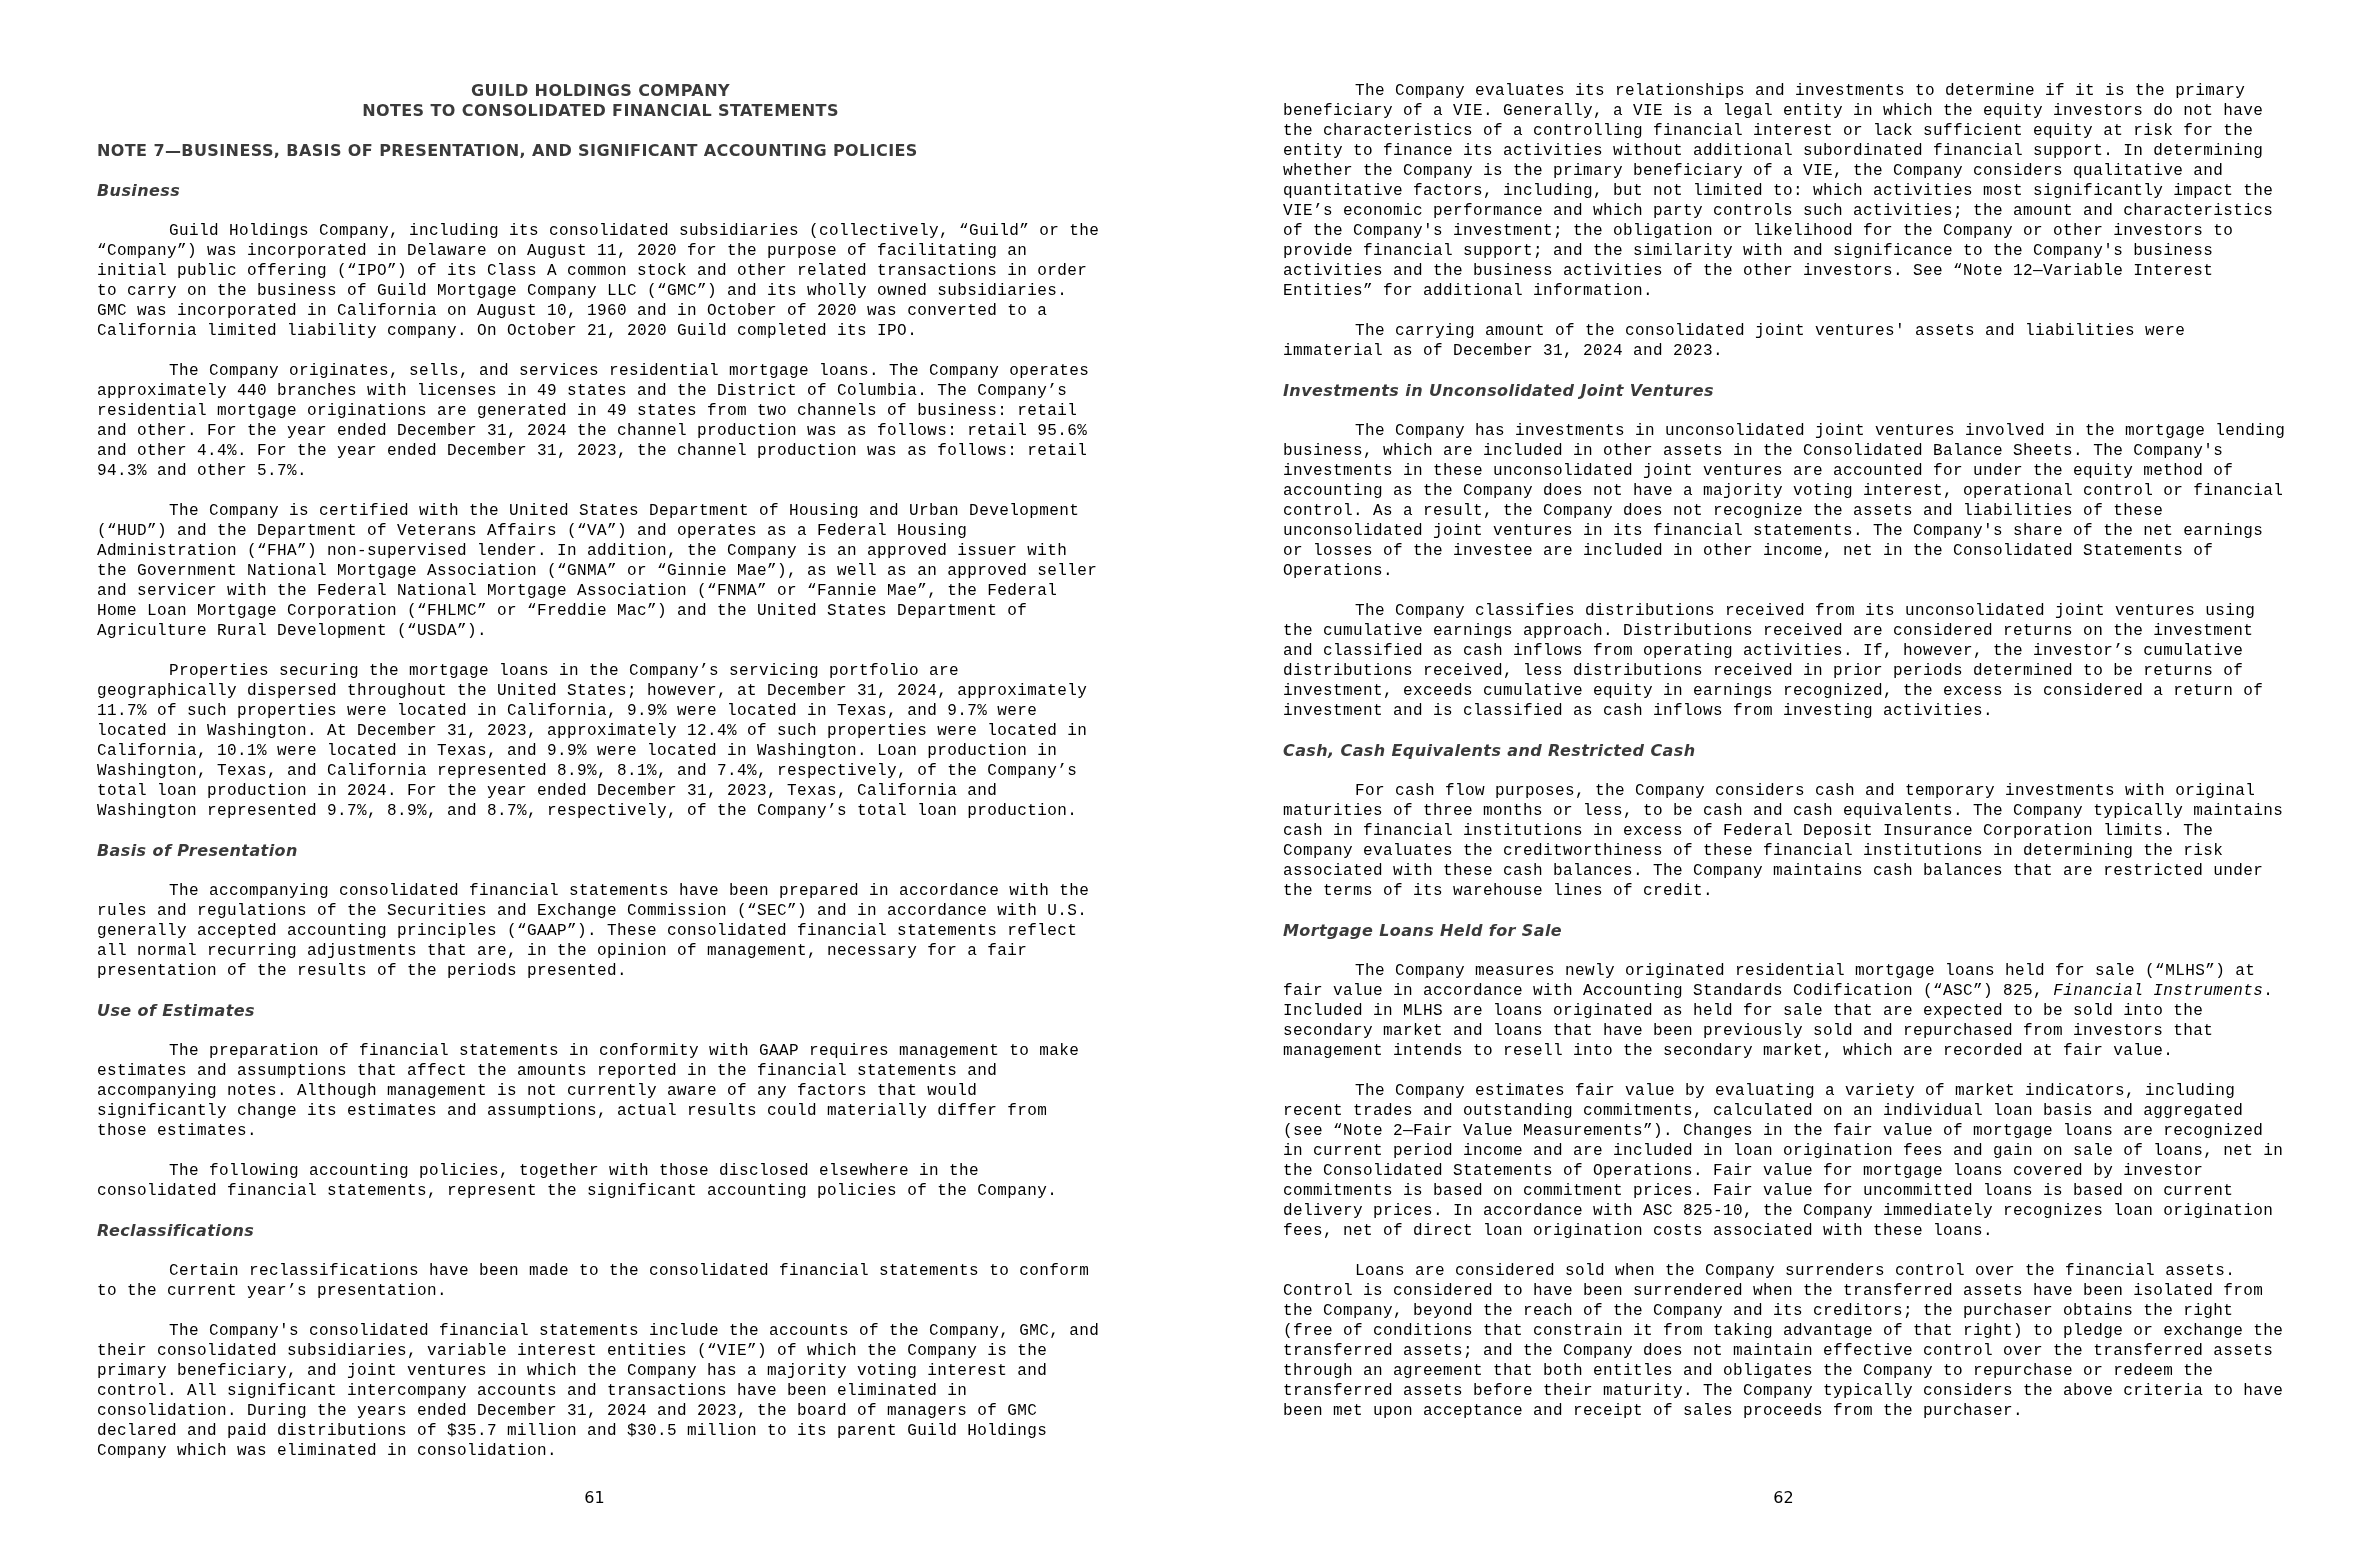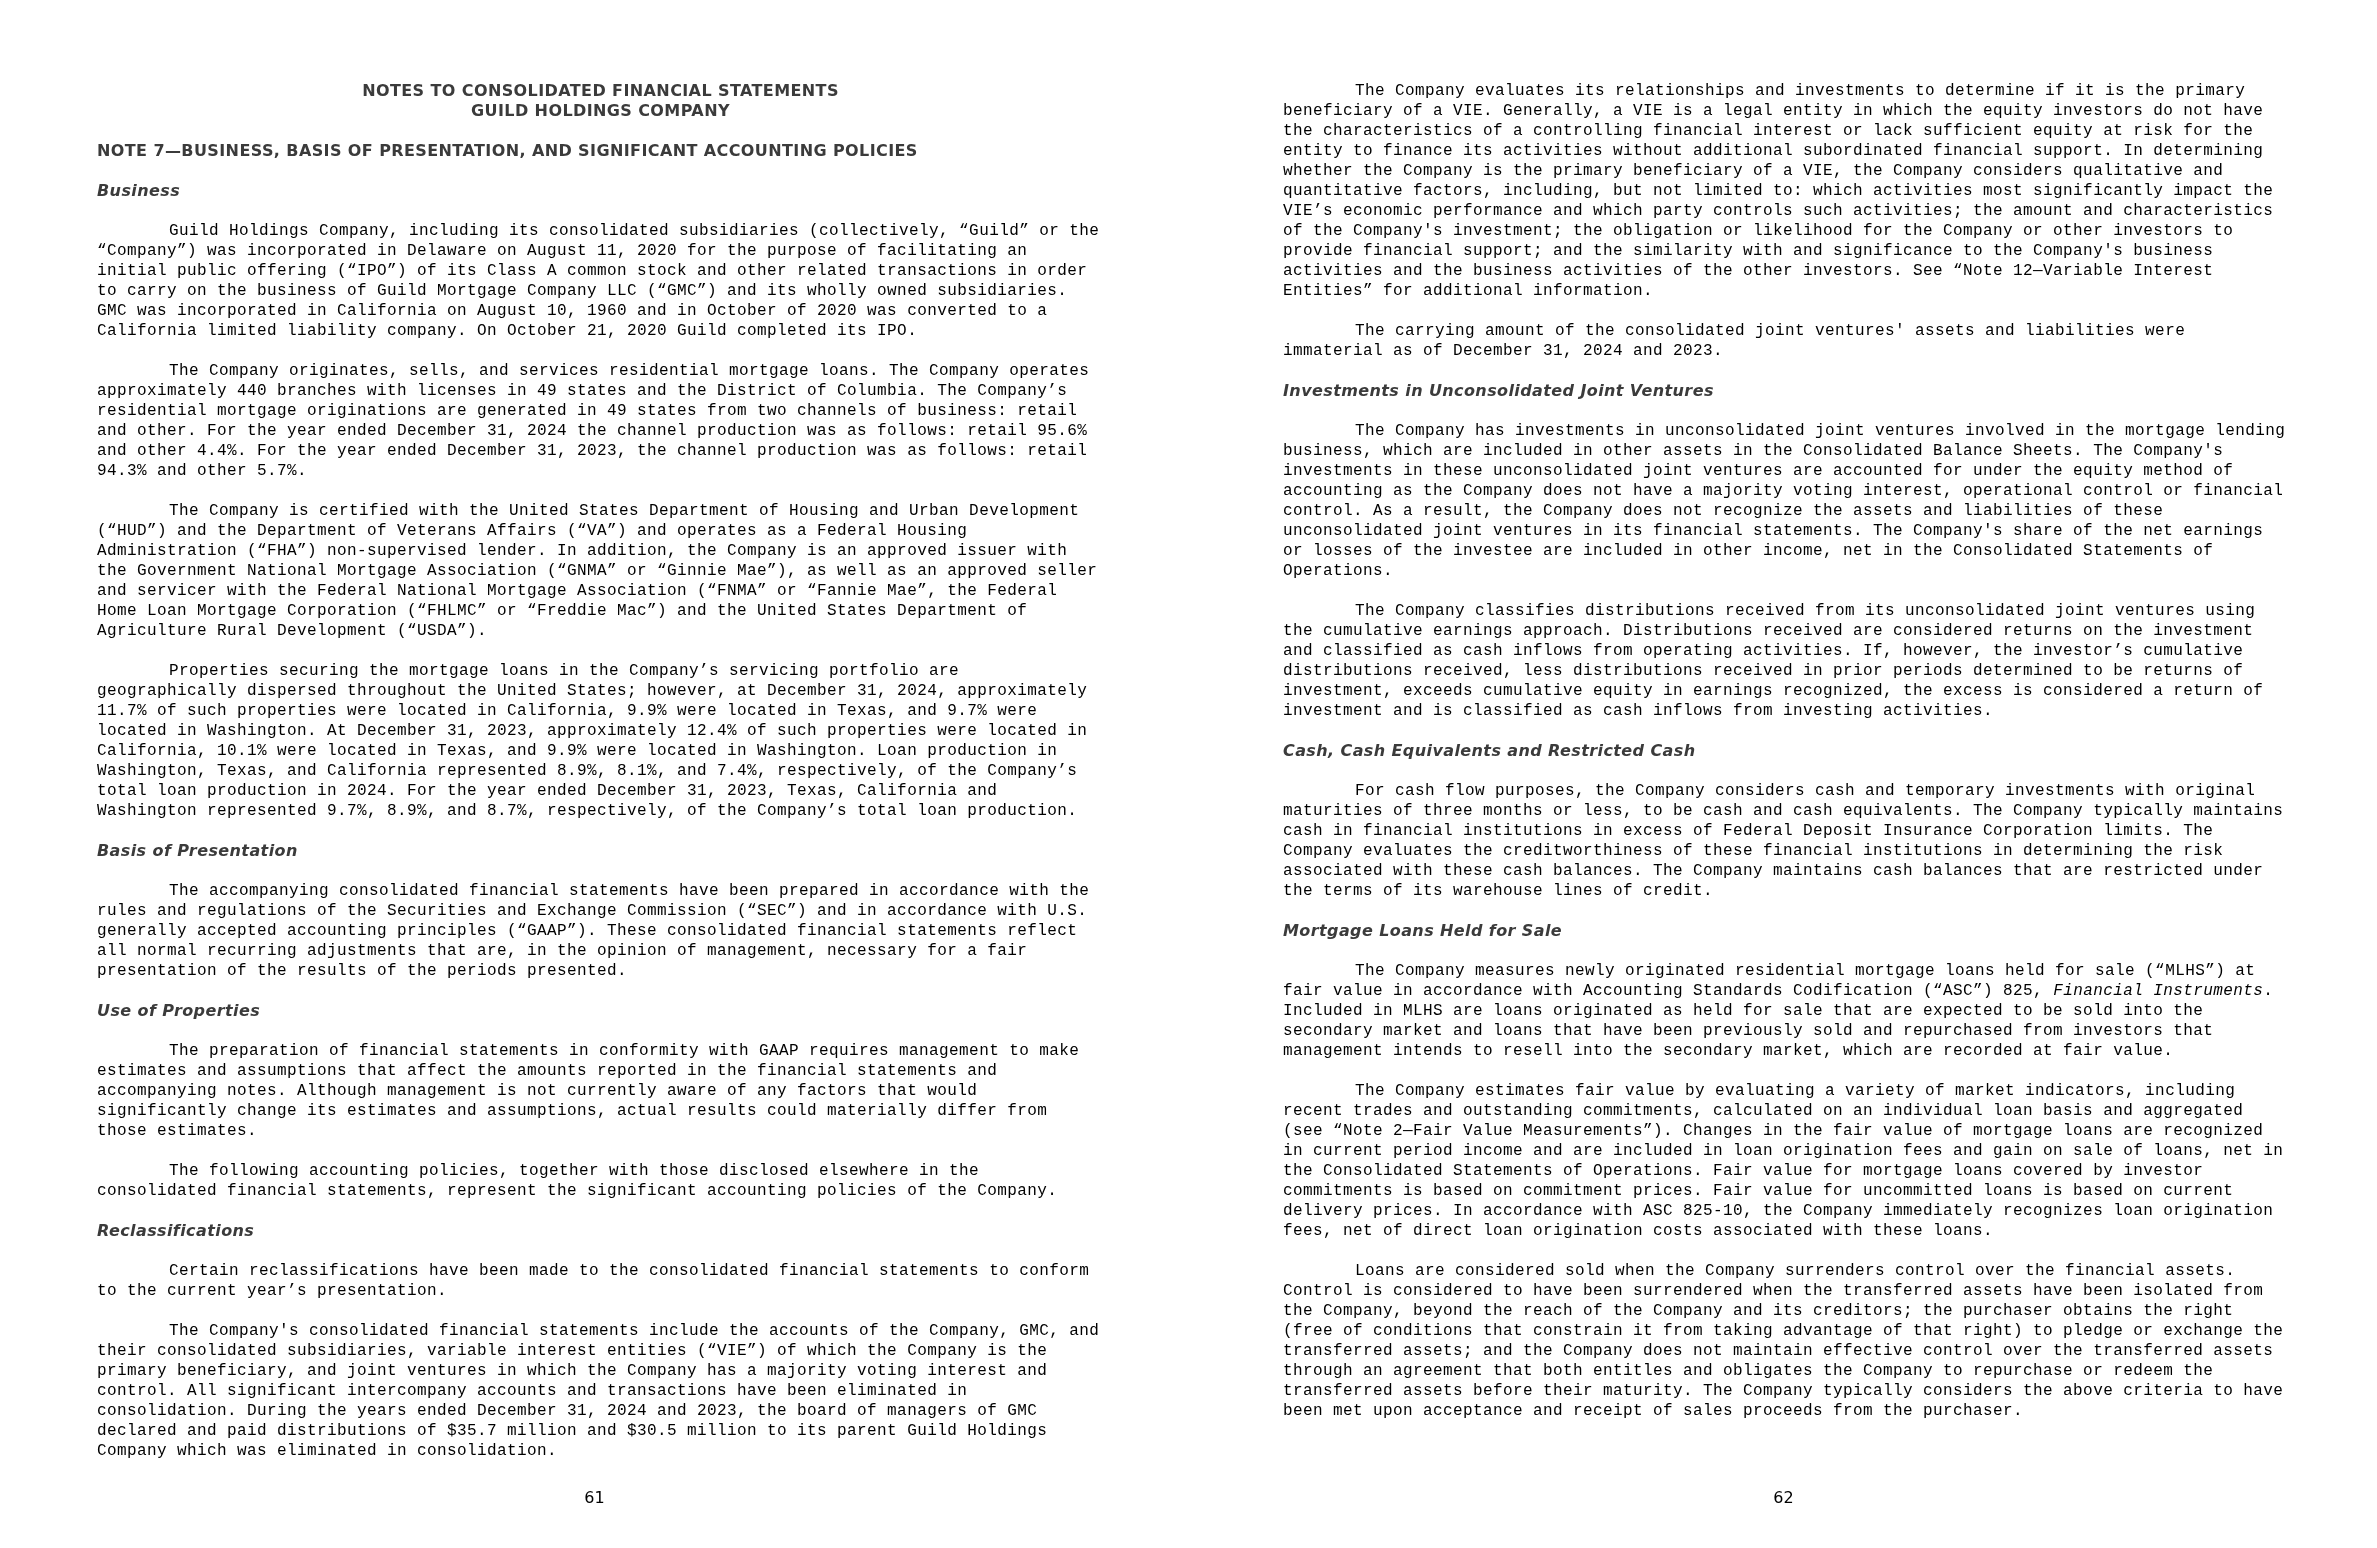--- a/index.html
+++ b/index.html
@@ -54,31 +54,31 @@
     text-align: center;
     font-size: 16px; line-height: 20px;
   }
 </style>
 </head>
 <body>
 
 <div>
   <section class="page page-left">
     <div class="content">
+        <div class="doc-title-line">GUILD HOLDINGS COMPANY</div>
         <div class="doc-title-line">NOTES TO CONSOLIDATED FINANCIAL STATEMENTS</div>
-        <div class="doc-title-line">GUILD HOLDINGS COMPANY</div>
         <div class="note-heading">NOTE 7—BUSINESS, BASIS OF PRESENTATION, AND SIGNIFICANT ACCOUNTING POLICIES</div>
         <div class="section-heading">Business</div>
         <p class="paragraph">Guild Holdings Company, including its consolidated subsidiaries (collectively, “Guild” or the “Company”) was incorporated in Delaware on August 11, 2020 for the purpose of facilitating an initial public offering (“IPO”) of its Class A common stock and other related transactions in order to carry on the business of Guild Mortgage Company LLC (“GMC”) and its wholly owned subsidiaries. GMC was incorporated in California on August 10, 1960 and in October of 2020 was converted to a California limited liability company. On October 21, 2020 Guild completed its IPO.</p>
         <p class="paragraph">The Company originates, sells, and services residential mortgage loans. The Company operates approximately 440 branches with licenses in 49 states and the District of Columbia. The Company’s residential mortgage originations are generated in 49 states from two channels of business: retail and other. For the year ended December 31, 2024 the channel production was as follows: retail 95.6% and other 4.4%. For the year ended December 31, 2023, the channel production was as follows: retail 94.3% and other 5.7%.</p>
         <p class="paragraph">The Company is certified with the United States Department of Housing and Urban Development (“HUD”) and the Department of Veterans Affairs (“VA”) and operates as a Federal Housing Administration (“FHA”) non-supervised lender. In addition, the Company is an approved issuer with the Government National Mortgage Association (“GNMA” or “Ginnie Mae”), as well as an approved seller and servicer with the Federal National Mortgage Association (“FNMA” or “Fannie Mae”, the Federal Home Loan Mortgage Corporation (“FHLMC” or “Freddie Mac”) and the United States Department of Agriculture Rural Development (“USDA”).</p>
         <p class="paragraph">Properties securing the mortgage loans in the Company’s servicing portfolio are geographically dispersed throughout the United States; however, at December 31, 2024, approximately 11.7% of such properties were located in California, 9.9% were located in Texas, and 9.7% were located in Washington. At December 31, 2023, approximately 12.4% of such properties were located in California, 10.1% were located in Texas, and 9.9% were located in Washington. Loan production in Washington, Texas, and California represented 8.9%, 8.1%, and 7.4%, respectively, of the Company’s total loan production in 2024. For the year ended December 31, 2023, Texas, California and Washington represented 9.7%, 8.9%, and 8.7%, respectively, of the Company’s total loan production.</p>
         <div class="section-heading">Basis of Presentation</div>
         <p class="paragraph">The accompanying consolidated financial statements have been prepared in accordance with the rules and regulations of the Securities and Exchange Commission (“SEC”) and in accordance with U.S. generally accepted accounting principles (“GAAP”). These consolidated financial statements reflect all normal recurring adjustments that are, in the opinion of management, necessary for a fair presentation of the results of the periods presented.</p>
-        <div class="section-heading">Use of Properties</div>
+        <div class="section-heading">Use of Estimates</div>
         <p class="paragraph">The preparation of financial statements in conformity with GAAP requires management to make estimates and assumptions that affect the amounts reported in the financial statements and accompanying notes. Although management is not currently aware of any factors that would significantly change its estimates and assumptions, actual results could materially differ from those estimates.</p>
         <p class="paragraph">The following accounting policies, together with those disclosed elsewhere in the consolidated financial statements, represent the significant accounting policies of the Company.</p>
         <div class="section-heading">Reclassifications</div>
         <p class="paragraph">Certain reclassifications have been made to the consolidated financial statements to conform to the current year’s presentation.</p>
         <p class="paragraph">The Company's consolidated financial statements include the accounts of the Company, GMC, and their consolidated subsidiaries, variable interest entities (“VIE”) of which the Company is the primary beneficiary, and joint ventures in which the Company has a majority voting interest and control. All significant intercompany accounts and transactions have been eliminated in consolidation. During the years ended December 31, 2024 and 2023, the board of managers of GMC declared and paid distributions of $35.7 million and $30.5 million to its parent Guild Holdings Company which was eliminated in consolidation.</p>
       </div>
     <div class="page-number">61</div>
   </section>
   <section class="page page-right">
     <div class="content">

